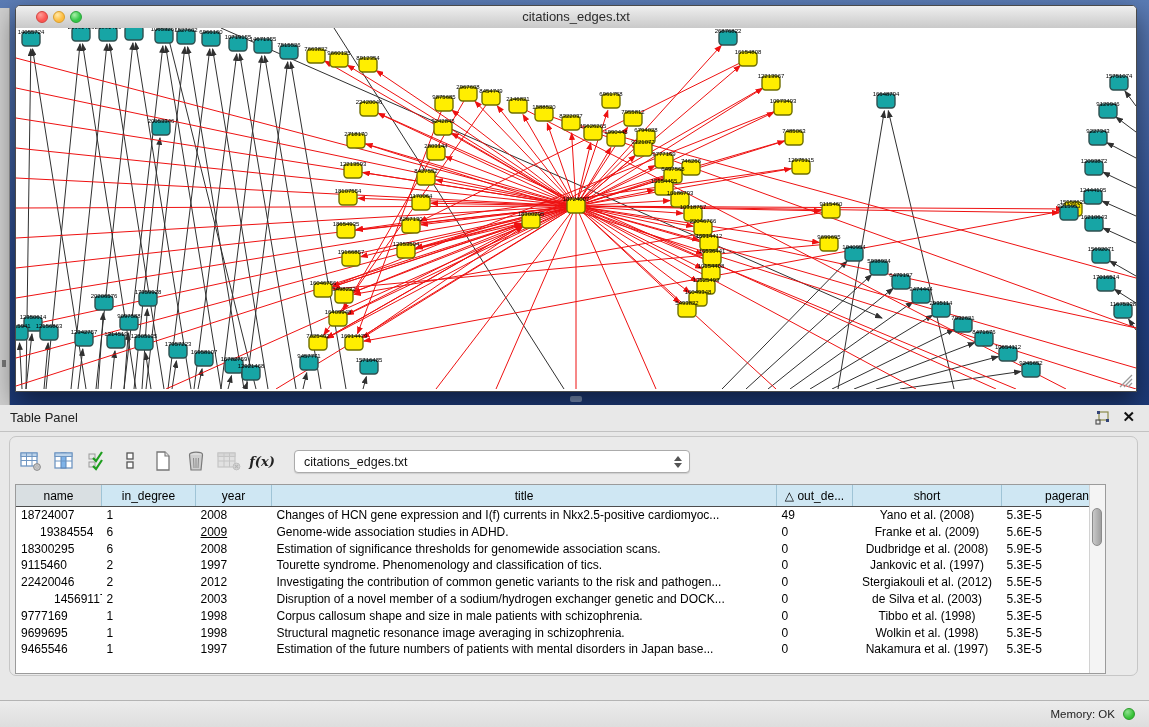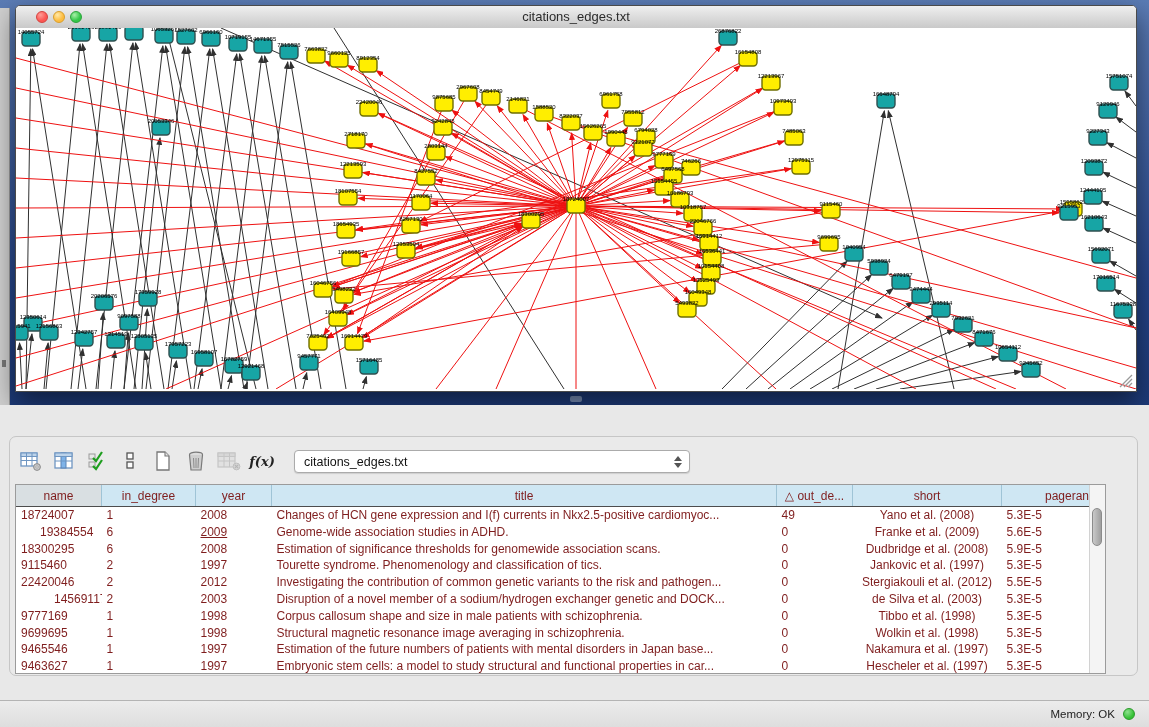--- a/index.html
+++ b/index.html
@@ -47,21 +47,21 @@
   .combo{position:relative;margin-left:14px;width:396px;height:23px;background:#fff;
          border:1px solid #ababab;border-radius:4px;box-shadow:0 1px 1px rgba(0,0,0,.12);
          font-size:12.5px;color:#111;line-height:23px;padding-left:9px;box-sizing:border-box;cursor:pointer;}
   .combo-arrows{position:absolute;right:6px;top:3px;width:9px;height:16px;}
   .combo-arrows div{width:0;height:0;border-left:4px solid transparent;border-right:4px solid transparent;margin:2px 0;}
   .ar-up{border-bottom:5px solid #555;}
   .ar-dn{border-top:5px solid #555;}
 
   .table-box{position:absolute;left:5px;top:47px;width:1091px;height:190px;
              background:#fff;border:1px solid #9b9b9b;box-sizing:border-box;overflow:hidden;}
-  table.grid{border-collapse:collapse;table-layout:fixed;width:1074px;font-size:12px;color:#7f1d1d;}
+  table.grid{border-collapse:collapse;table-layout:fixed;width:1074px;font-size:12px;color:#000000;}
   table.grid th{background:#cfe7f3;font-weight:normal;height:21px;text-align:center;
                 border-right:1px solid #9fc4d6;border-bottom:1px solid #4d4d4d;
                 overflow:hidden;white-space:nowrap;padding:0 3px;}
   table.grid th.th-name{background:#d9dfe2;}
   table.grid td{height:16.8px;line-height:16.8px;padding:0 0 0 5px;overflow:hidden;
                 white-space:nowrap;text-overflow:clip;}
   table.grid td.c-center{text-align:center;padding:0 2px;}
   .vscroll{position:absolute;right:0;top:0;bottom:0;width:15px;background:#f4f4f4;
            border-left:1px solid #d2d2d2;}
   .vthumb{position:absolute;left:2px;top:23px;width:10px;height:38px;border-radius:6px;
@@ -678,20 +678,32 @@
             <text x="1015" y="337" text-anchor="middle" font-size="6" fill="#000" font-family="&quot;Liberation Sans&quot;,sans-serif">9245652</text>
           </g>
           <line x1="1104" y1="359" x2="1116" y2="347" stroke="#9a9a9a" stroke-width="1.2"></line>
           <line x1="1108" y1="359" x2="1116" y2="351" stroke="#9a9a9a" stroke-width="1.2"></line>
           <line x1="1112" y1="359" x2="1116" y2="355" stroke="#9a9a9a" stroke-width="1.2"></line>
         </svg>
     </div>
   </div>
 
   <div class="table-panel">
+    <div class="tp-header">
+      <span class="tp-title">Table Panel</span>
+      <span class="tp-float">
+        <svg width="16" height="16" viewBox="0 0 16 16">
+          <rect x="4" y="2" width="9" height="8" fill="none" stroke="#8a8a4a" stroke-width="1.2"></rect>
+          <rect x="2" y="1" width="3" height="3" fill="#334477"></rect>
+          <rect x="11" y="9" width="3" height="3" fill="#334477"></rect>
+          <rect x="1" y="10" width="4" height="4" fill="none" stroke="#555" stroke-width="1.2"></rect>
+        </svg>
+      </span>
+      <span class="tp-close">✕</span>
+    </div>
 
     <div class="tp-inner">
       <div class="tp-toolbar">
         <span class="tb-icon">
           <svg width="22" height="20" viewBox="0 0 22 20">
             <rect x="1" y="2" width="16" height="13" fill="#fff" stroke="#6f96c2" stroke-width="1.3"></rect>
             <rect x="1" y="2" width="16" height="3.5" fill="#bcd3ea" stroke="#6f96c2" stroke-width="1"></rect>
             <line x1="6.5" y1="2" x2="6.5" y2="15" stroke="#6f96c2"></line>
             <line x1="12" y1="2" x2="12" y2="15" stroke="#6f96c2"></line>
             <line x1="1" y1="9.5" x2="17" y2="9.5" stroke="#6f96c2"></line>
@@ -847,29 +859,20 @@
               </tr>
               <tr>
                 <td style="width: 79px;">9465546</td>
                 <td style="width: 87px;">1</td>
                 <td style="width: 69px;">1997</td>
                 <td style="width: 498px;">Estimation of the future numbers of patients with mental disorders in Japan base...</td>
                 <td style="width: 69px;">0</td>
                 <td class="c-center" style="width: 142px;">Nakamura et al. (1997)</td>
                 <td style="width: 130px;">5.3E-5</td>
               </tr>
-              <tr>
-                <td style="width: 79px;">9463627</td>
-                <td style="width: 87px;">1</td>
-                <td style="width: 69px;">1997</td>
-                <td style="width: 498px;">Embryonic stem cells: a model to study structural and functional properties in car...</td>
-                <td style="width: 69px;">0</td>
-                <td class="c-center" style="width: 142px;">Hescheler et al. (1997)</td>
-                <td style="width: 130px;">5.3E-5</td>
-              </tr>
             </tbody>
         </table>
         <div class="vscroll">
           <div class="vthumb"></div>
         </div>
       </div>
 
       <div class="tabs" id="tabs">
           <div class="tab active">Node Table</div>
           <div class="tab">Edge Table</div>

